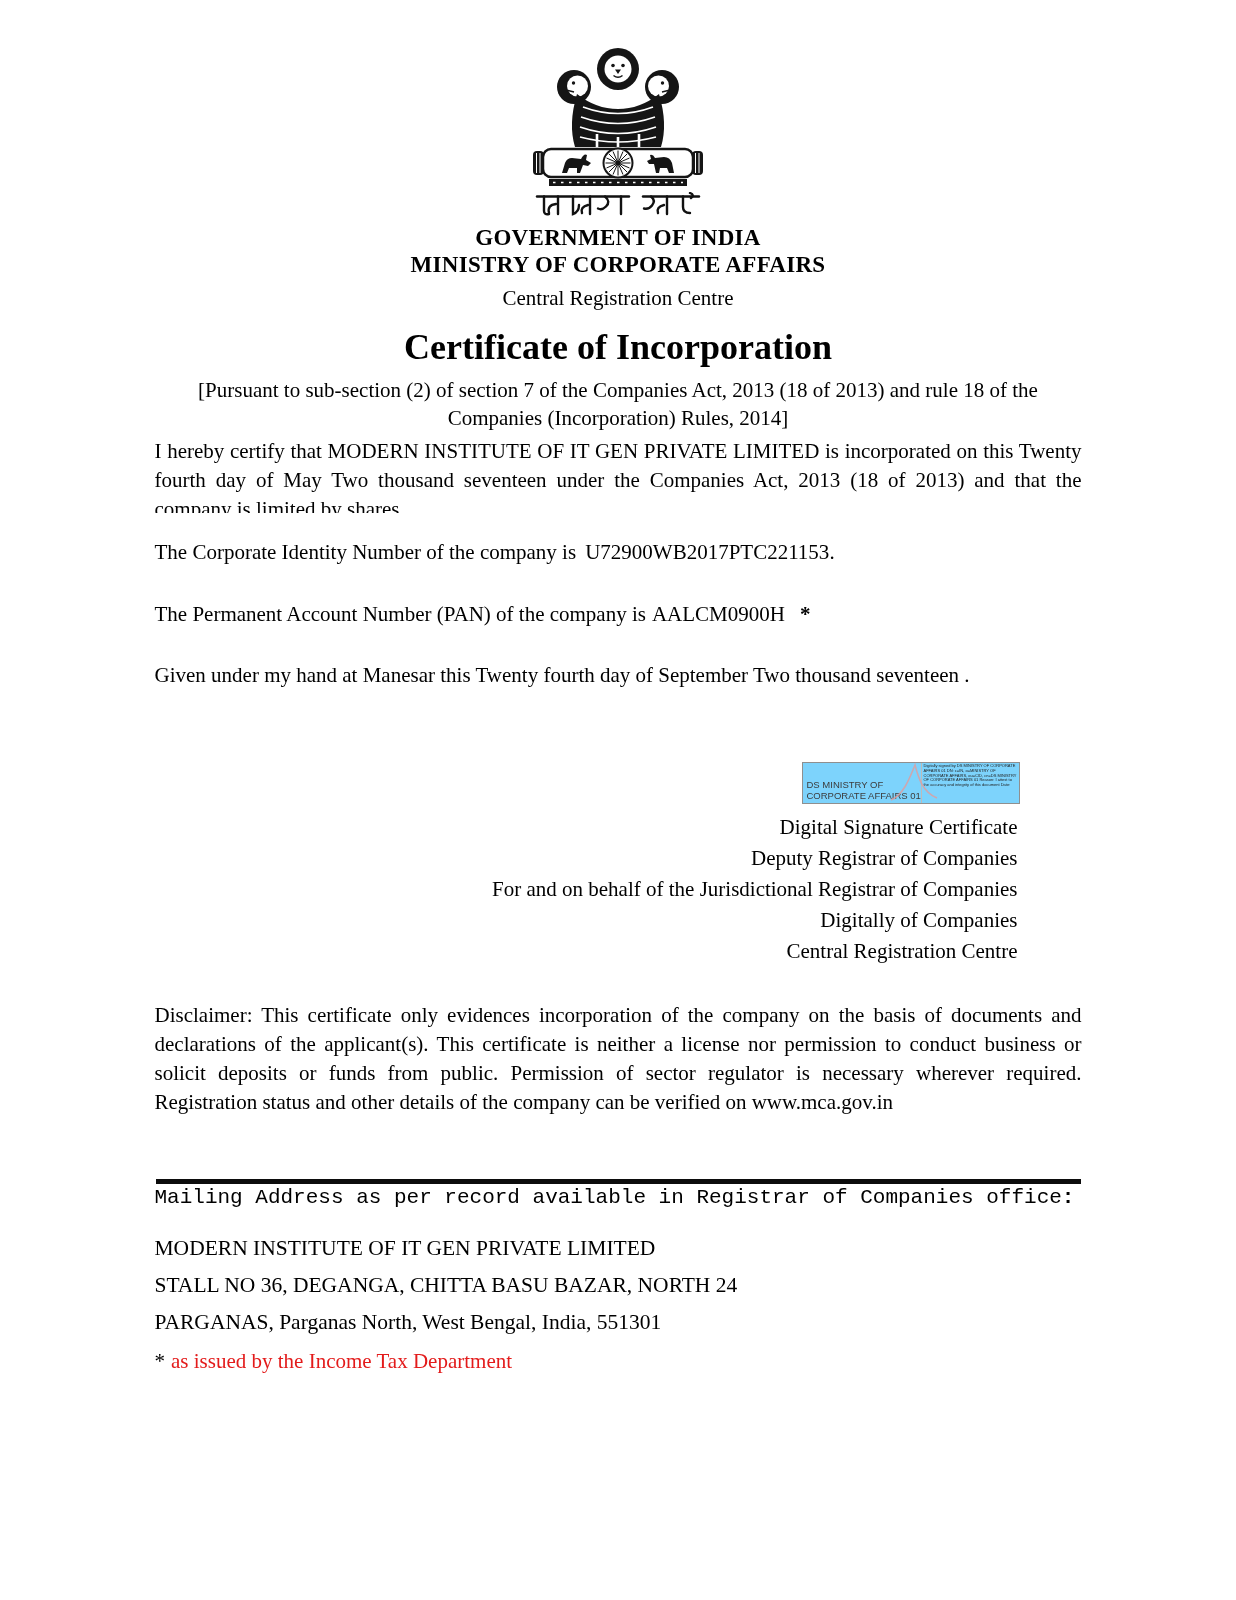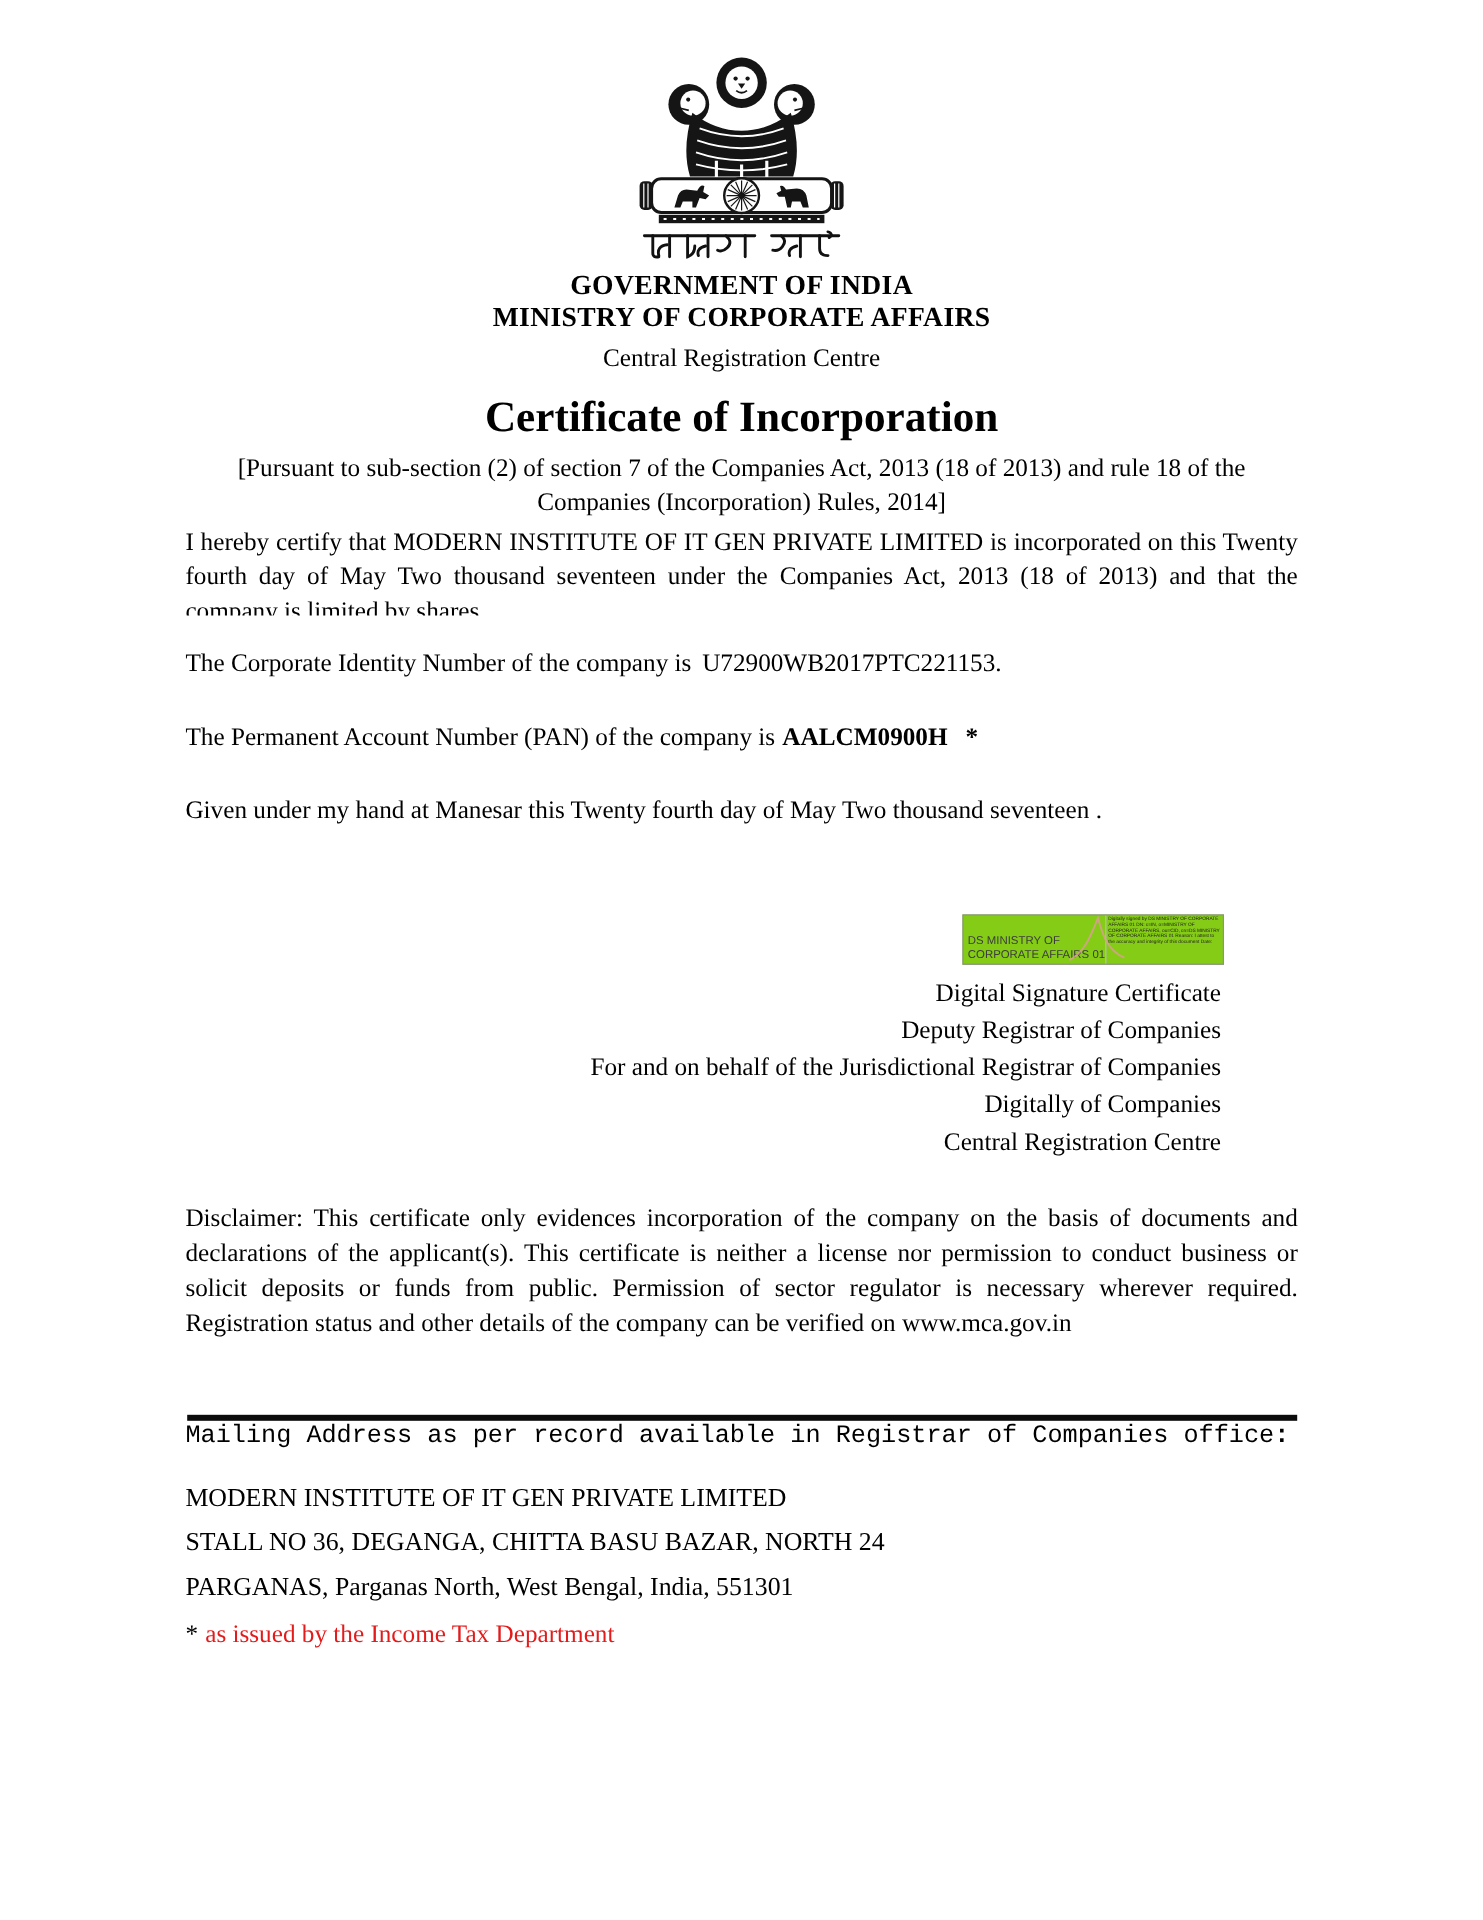--- a/index.html
+++ b/index.html
@@ -25,27 +25,27 @@
   .certify-para {
     font-size:21px; line-height:29px; text-align:justify;
     margin-top:5px; height:76px; overflow:hidden;
   }
 
   .fact-line { font-size:21px; line-height:29px; }
   .cin-line { margin-top:25px; }
   .pan-line { margin-top:33px; }
   .issue-line { margin-top:32px; }
   .cin-value { margin-left:9px; }
-  .pan-value { font-weight:bold; margin-left:6px; }
+  .pan-value { font-weight:normal; margin-left:6px; }
   .pan-marker { font-weight:bold; margin-left:15px; }
 
   
   .ds-box {
     position:relative; margin:72px 62px 0 auto; width:218px; height:42px;
-    border:1.5px solid #8f8f8f; background:#84cc16; display:flex; box-sizing:border-box;
+    border:1.5px solid #8f8f8f; background:#7dd3fc; display:flex; box-sizing:border-box;
   }
   .ds-left {
     width:118px; padding:2px 1px 2px 4px; box-sizing:border-box;
     font-family:"Liberation Sans", sans-serif; font-size:9.5px; line-height:11px;
     color:#3c3c3c; display:flex; flex-direction:column; justify-content:flex-end;
     white-space:nowrap;
   }
   .ds-right {
     flex:1; border-left:1px solid #bbb; padding:1px 2px;
     font-family:"Liberation Sans", sans-serif; font-size:4px; line-height:4.8px;
@@ -178,21 +178,21 @@
     <div class="certify-para">I hereby certify that MODERN INSTITUTE OF IT GEN PRIVATE LIMITED is incorporated on this Twenty fourth day of May Two thousand seventeen under the Companies Act, 2013 (18 of 2013) and that the company is limited by shares.</div>
 
     <div class="fact-line cin-line">
       <span>The Corporate Identity Number of the company is</span><span class="cin-value">U72900WB2017PTC221153</span><span>.</span>
     </div>
 
     <div class="fact-line pan-line">
       <span>The Permanent Account Number (PAN) of the company is</span><span class="pan-value">AALCM0900H</span><span class="pan-marker">*</span>
     </div>
 
-    <div class="fact-line issue-line">Given under my hand at Manesar this Twenty fourth day of May Two thousand seventeen .</div>
+    <div class="fact-line issue-line">Given under my hand at Manesar this Twenty fourth day of September Two thousand seventeen .</div>
 
     <div class="ds-box">
       <div class="ds-left">
         <div>DS MINISTRY OF</div>
         <div>CORPORATE AFFAIRS 01</div>
       </div>
       <div class="ds-right">Digitally signed by DS MINISTRY OF CORPORATE AFFAIRS 01 DN: c=IN, o=MINISTRY OF CORPORATE AFFAIRS, ou=CID, cn=DS MINISTRY OF CORPORATE AFFAIRS 01 Reason: I attest to the accuracy and integrity of this document Date:</div>
       <svg class="ds-squiggle" width="60" height="48" viewBox="0 0 60 48">
         <path d="M4 40 C 18 34, 24 14, 28 5 C 31 16, 35 32, 50 38" stroke="#e09c9c" stroke-width="1.6" fill="none" opacity="0.8"></path>
       </svg>

